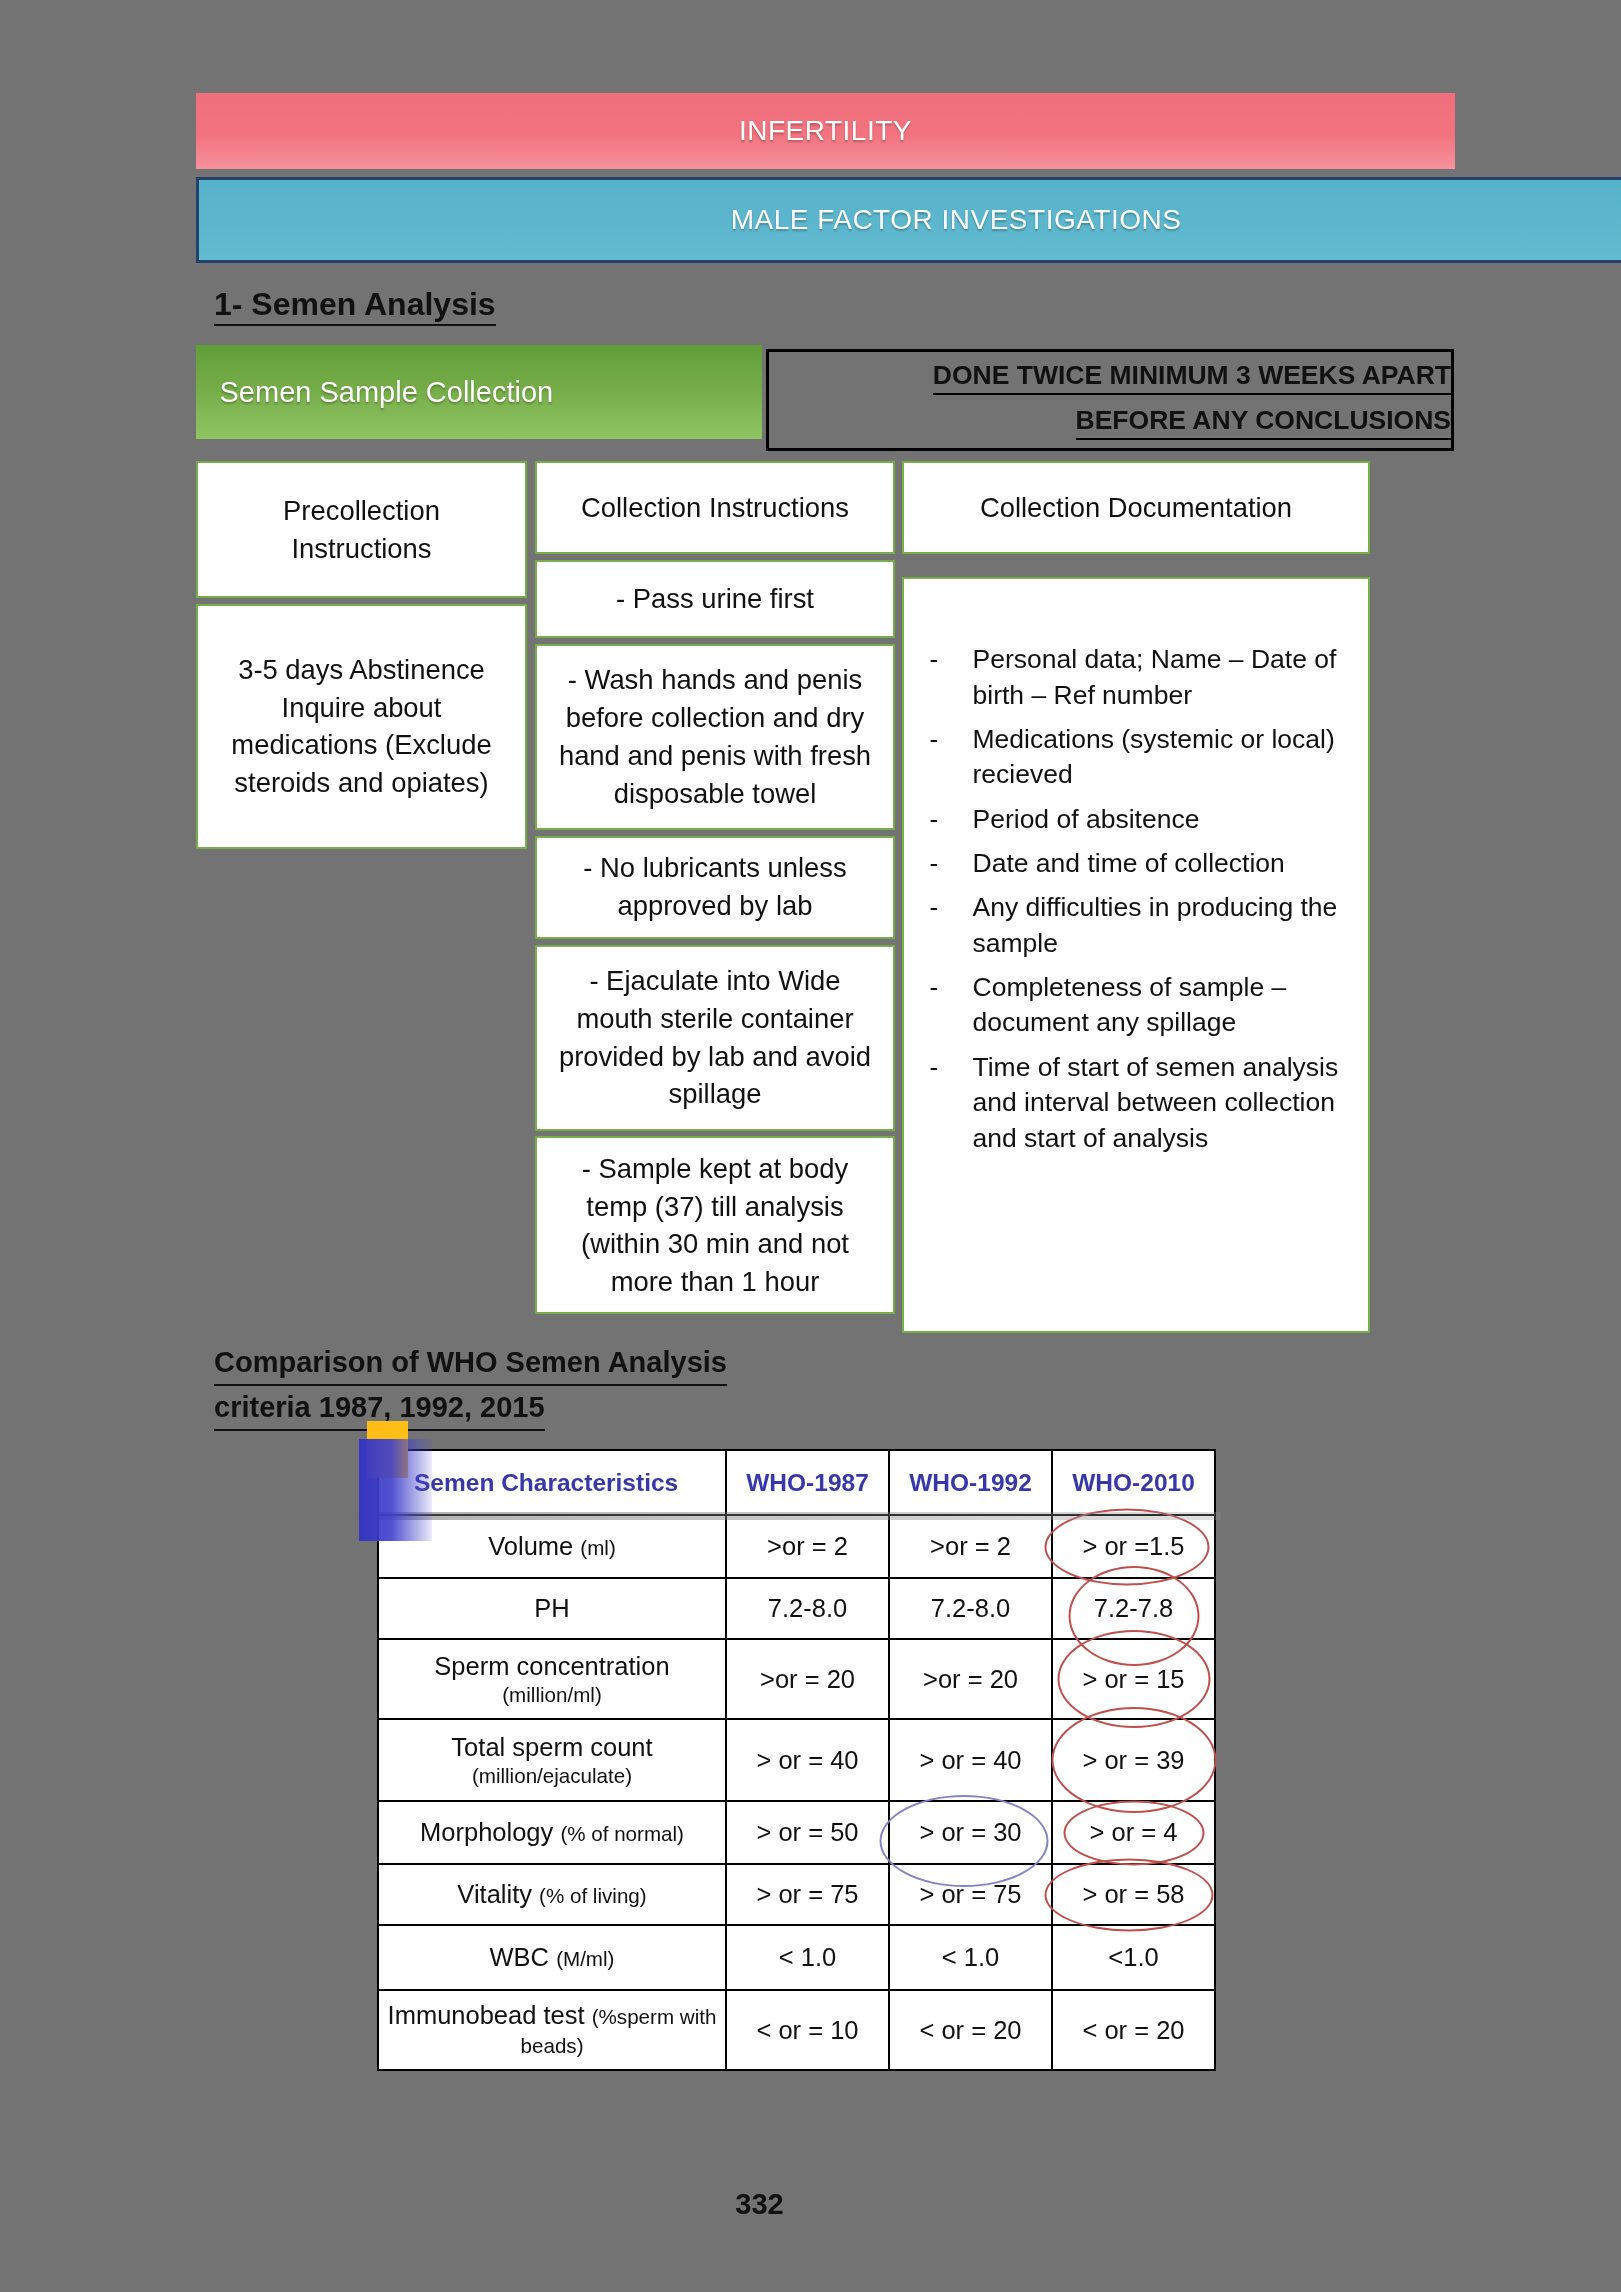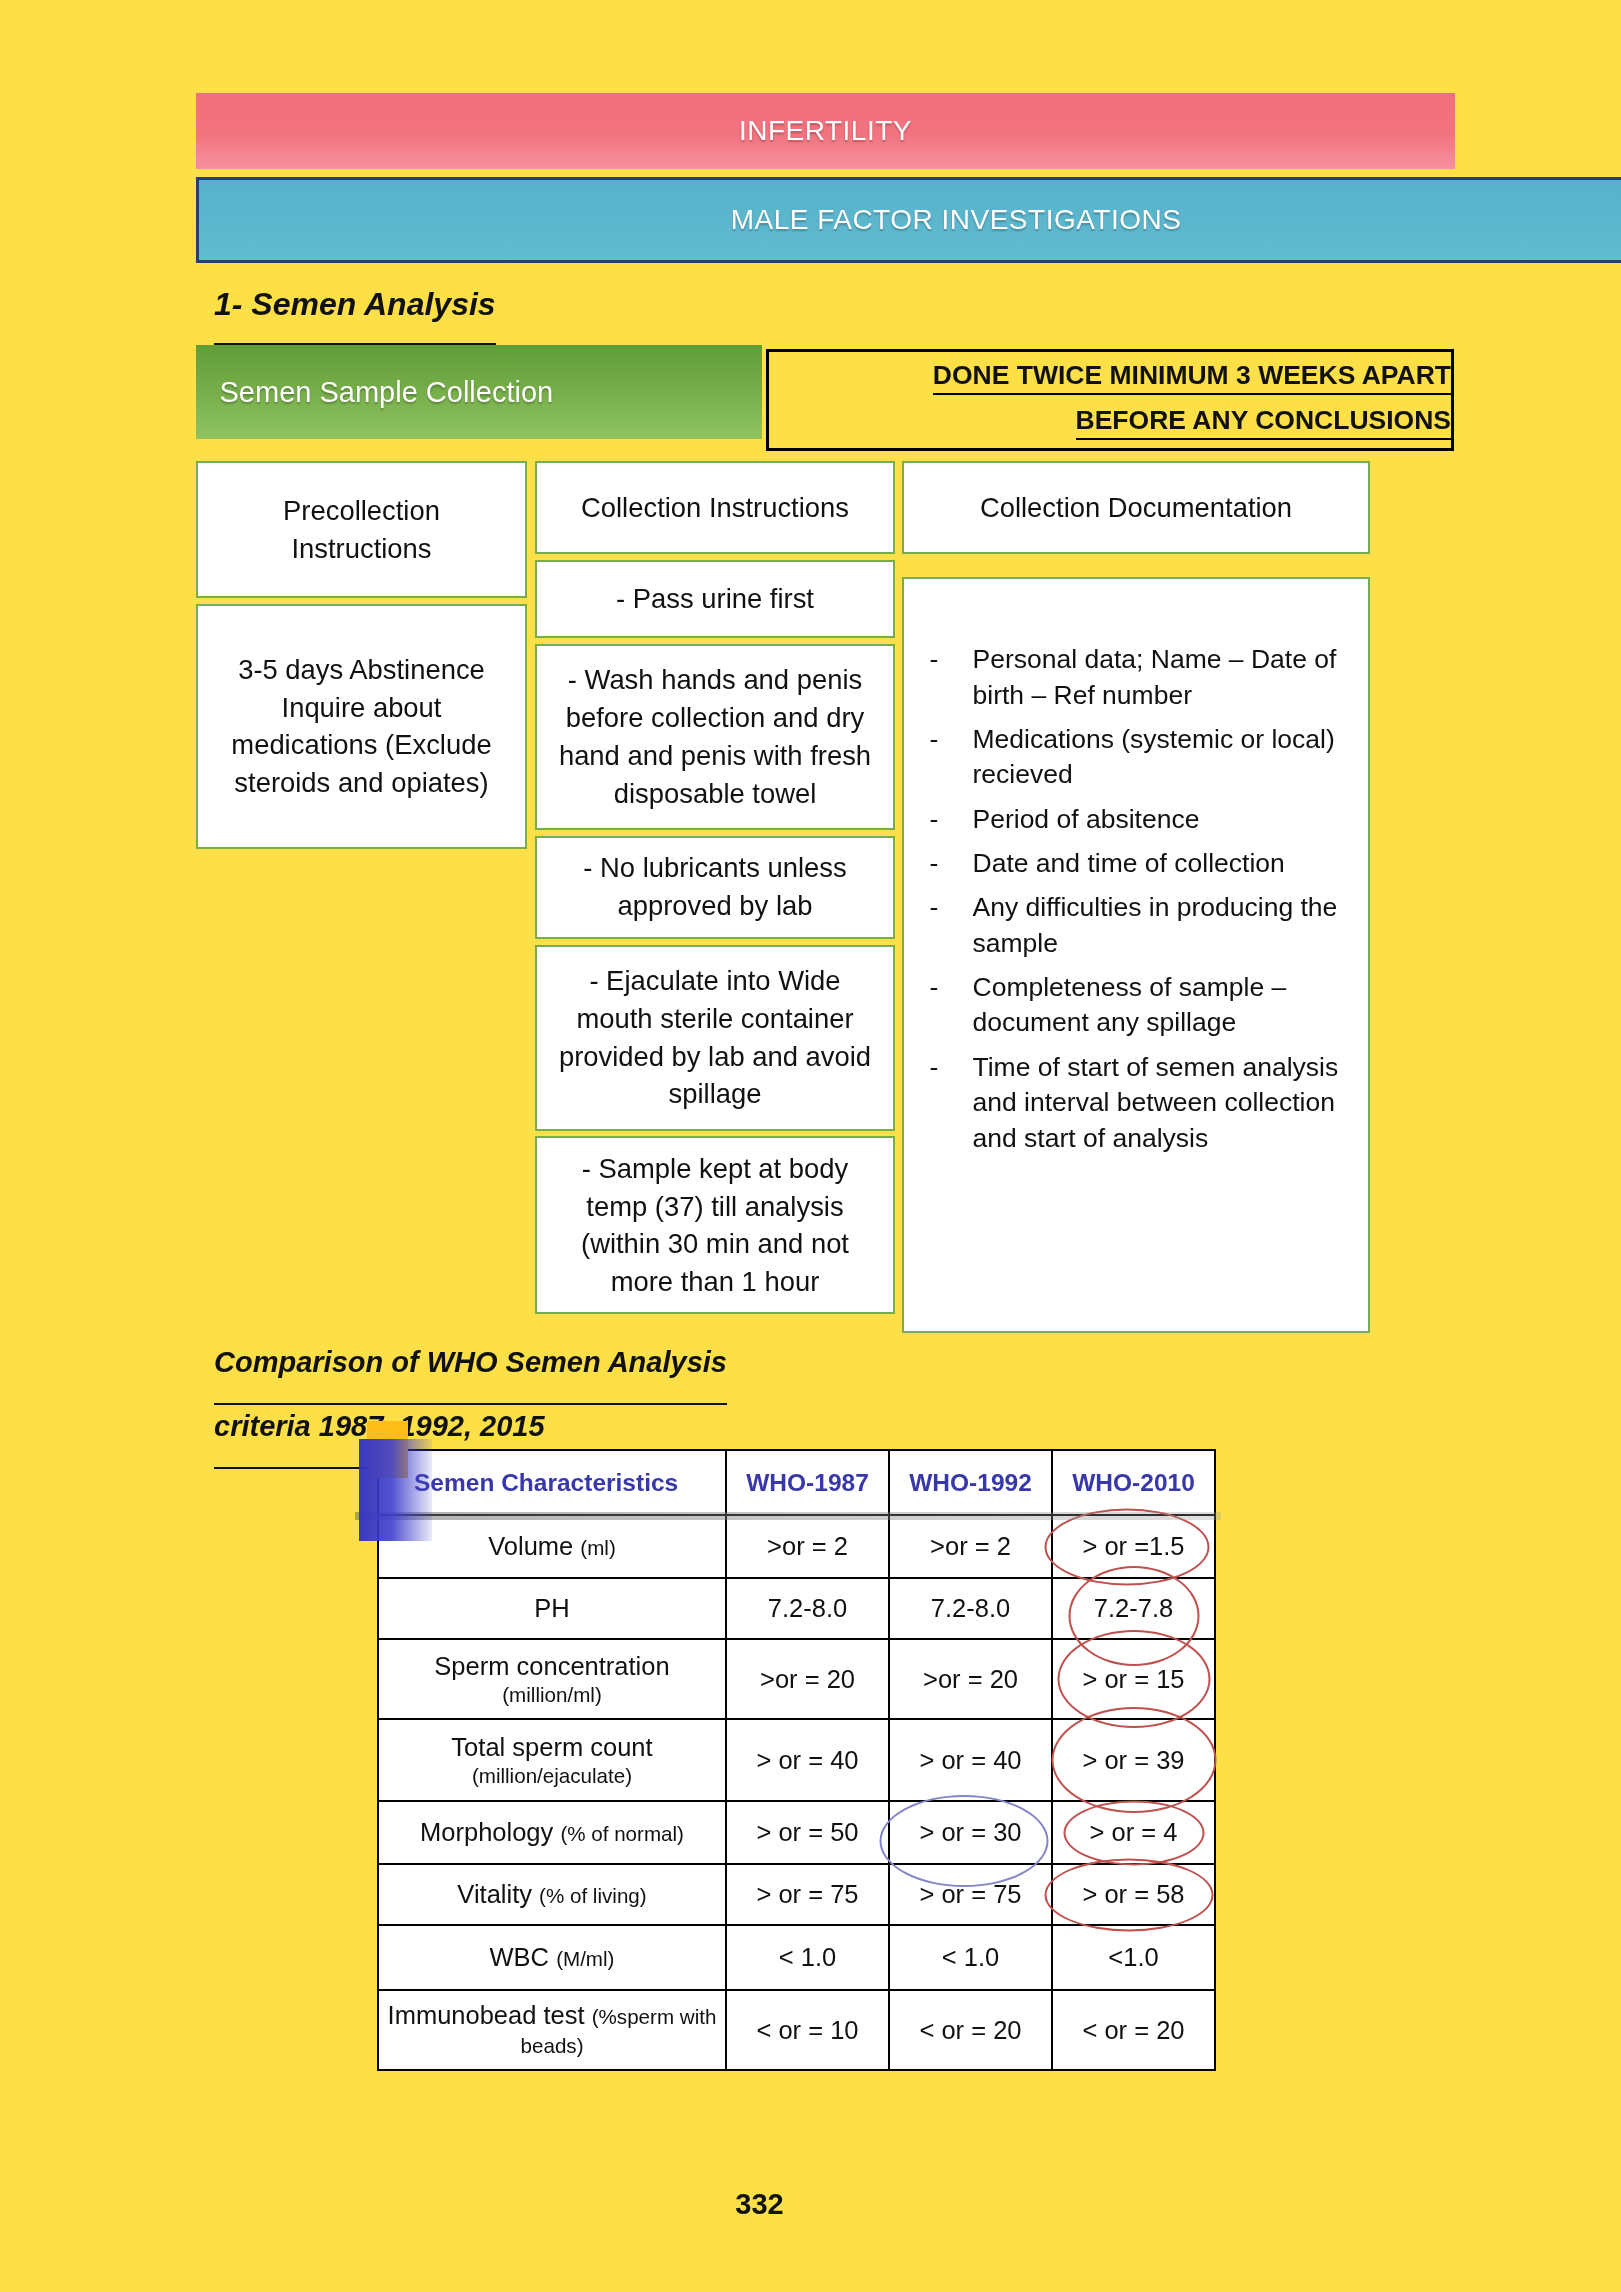--- a/index.html
+++ b/index.html
@@ -1,34 +1,34 @@
 <!DOCTYPE html>
 <html><head>
 <meta charset="utf-8">
 <style>
   html,body{margin:0;padding:0;background:#e8e8e8;}
   #page{
-    position:relative;width:1621px;height:2293px;background:#fde047;
+    position:relative;width:1621px;height:2293px;background:#737373;
     margin:0 auto;font-family:"Liberation Sans",sans-serif;color:#111;
     overflow:hidden;
   }
   .abs{position:absolute;}
 
   
   .banner{display:flex;align-items:center;justify-content:center;
     color:#fff;font-size:28px;letter-spacing:0.5px;
     text-shadow:0 2px 2px rgba(0,0,0,.25);}
   #banner-pink{left:196px;top:93px;width:1259px;height:76px;
     background:linear-gradient(180deg,#f16f7d 0%,#f2737f 55%,#f6929d 100%);}
   #banner-blue{left:196px;top:177px;width:1520px;height:86px;
     background:linear-gradient(180deg,#56b2ca,#61bbd1);
     border:3.9px solid #24406b;box-sizing:border-box;}
 
   
-  .h-underline{display:inline-block;border-bottom:2.9px solid #111;padding-bottom:20px;font-style:italic;}
+  .h-underline{display:inline-block;border-bottom:2.9px solid #111;padding-bottom:1px;}
   #sec-heading{left:214px;top:286px;font-size:32px;font-weight:bold;}
 
   
   #green-title{left:196px;top:345px;width:566px;height:94px;
     background:linear-gradient(180deg,#619e38 0%,#74ac48 45%,#90c463 100%);
     display:flex;align-items:center;padding-left:23.5px;box-sizing:border-box;
     color:#fff;font-size:29px;text-shadow:0 2px 2px rgba(0,0,0,.25);}
   #note-box{left:766px;top:349px;width:688px;height:102px;border:3.9px solid #000;
     box-sizing:border-box;display:flex;flex-direction:column;align-items:flex-end;
     justify-content:center;gap:9.8px;font-size:26.5px;font-weight:bold;text-align:center;}

